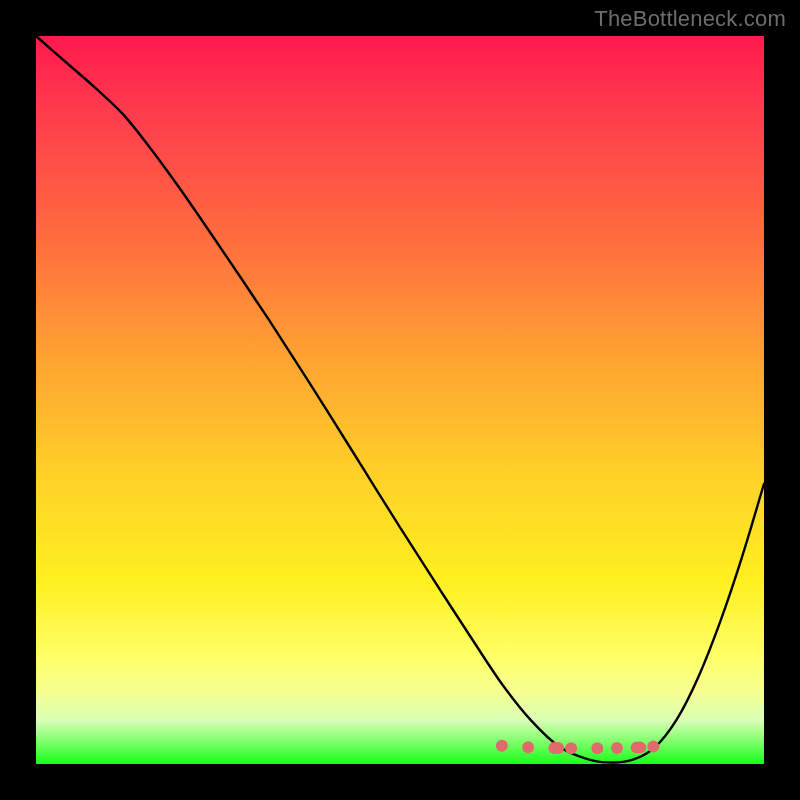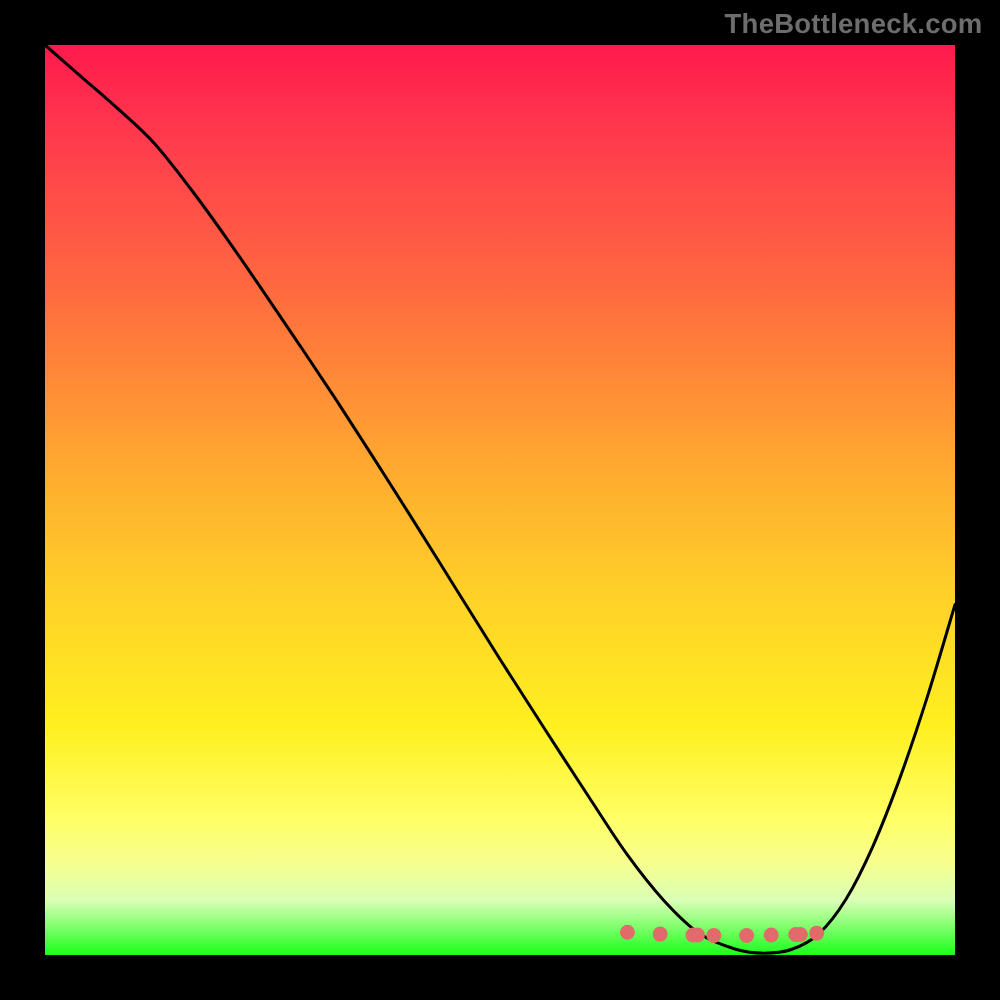--- a/index.html
+++ b/index.html
@@ -16,21 +16,21 @@
     width: 800px;
     height: 800px;
     background: #000;
   }
   .watermark {
     position: absolute;
     top: 6px;
     right: 14px;
     color: #6d6d6d;
     font-size: 22px;
-    font-weight: 700;
+    font-weight: 400;
     letter-spacing: 0.2px;
     user-select: none;
     z-index: 5;
   }
   .plot-area {
     position: absolute;
     left: 36px;
     top: 36px;
     width: 728px;
     height: 728px;

